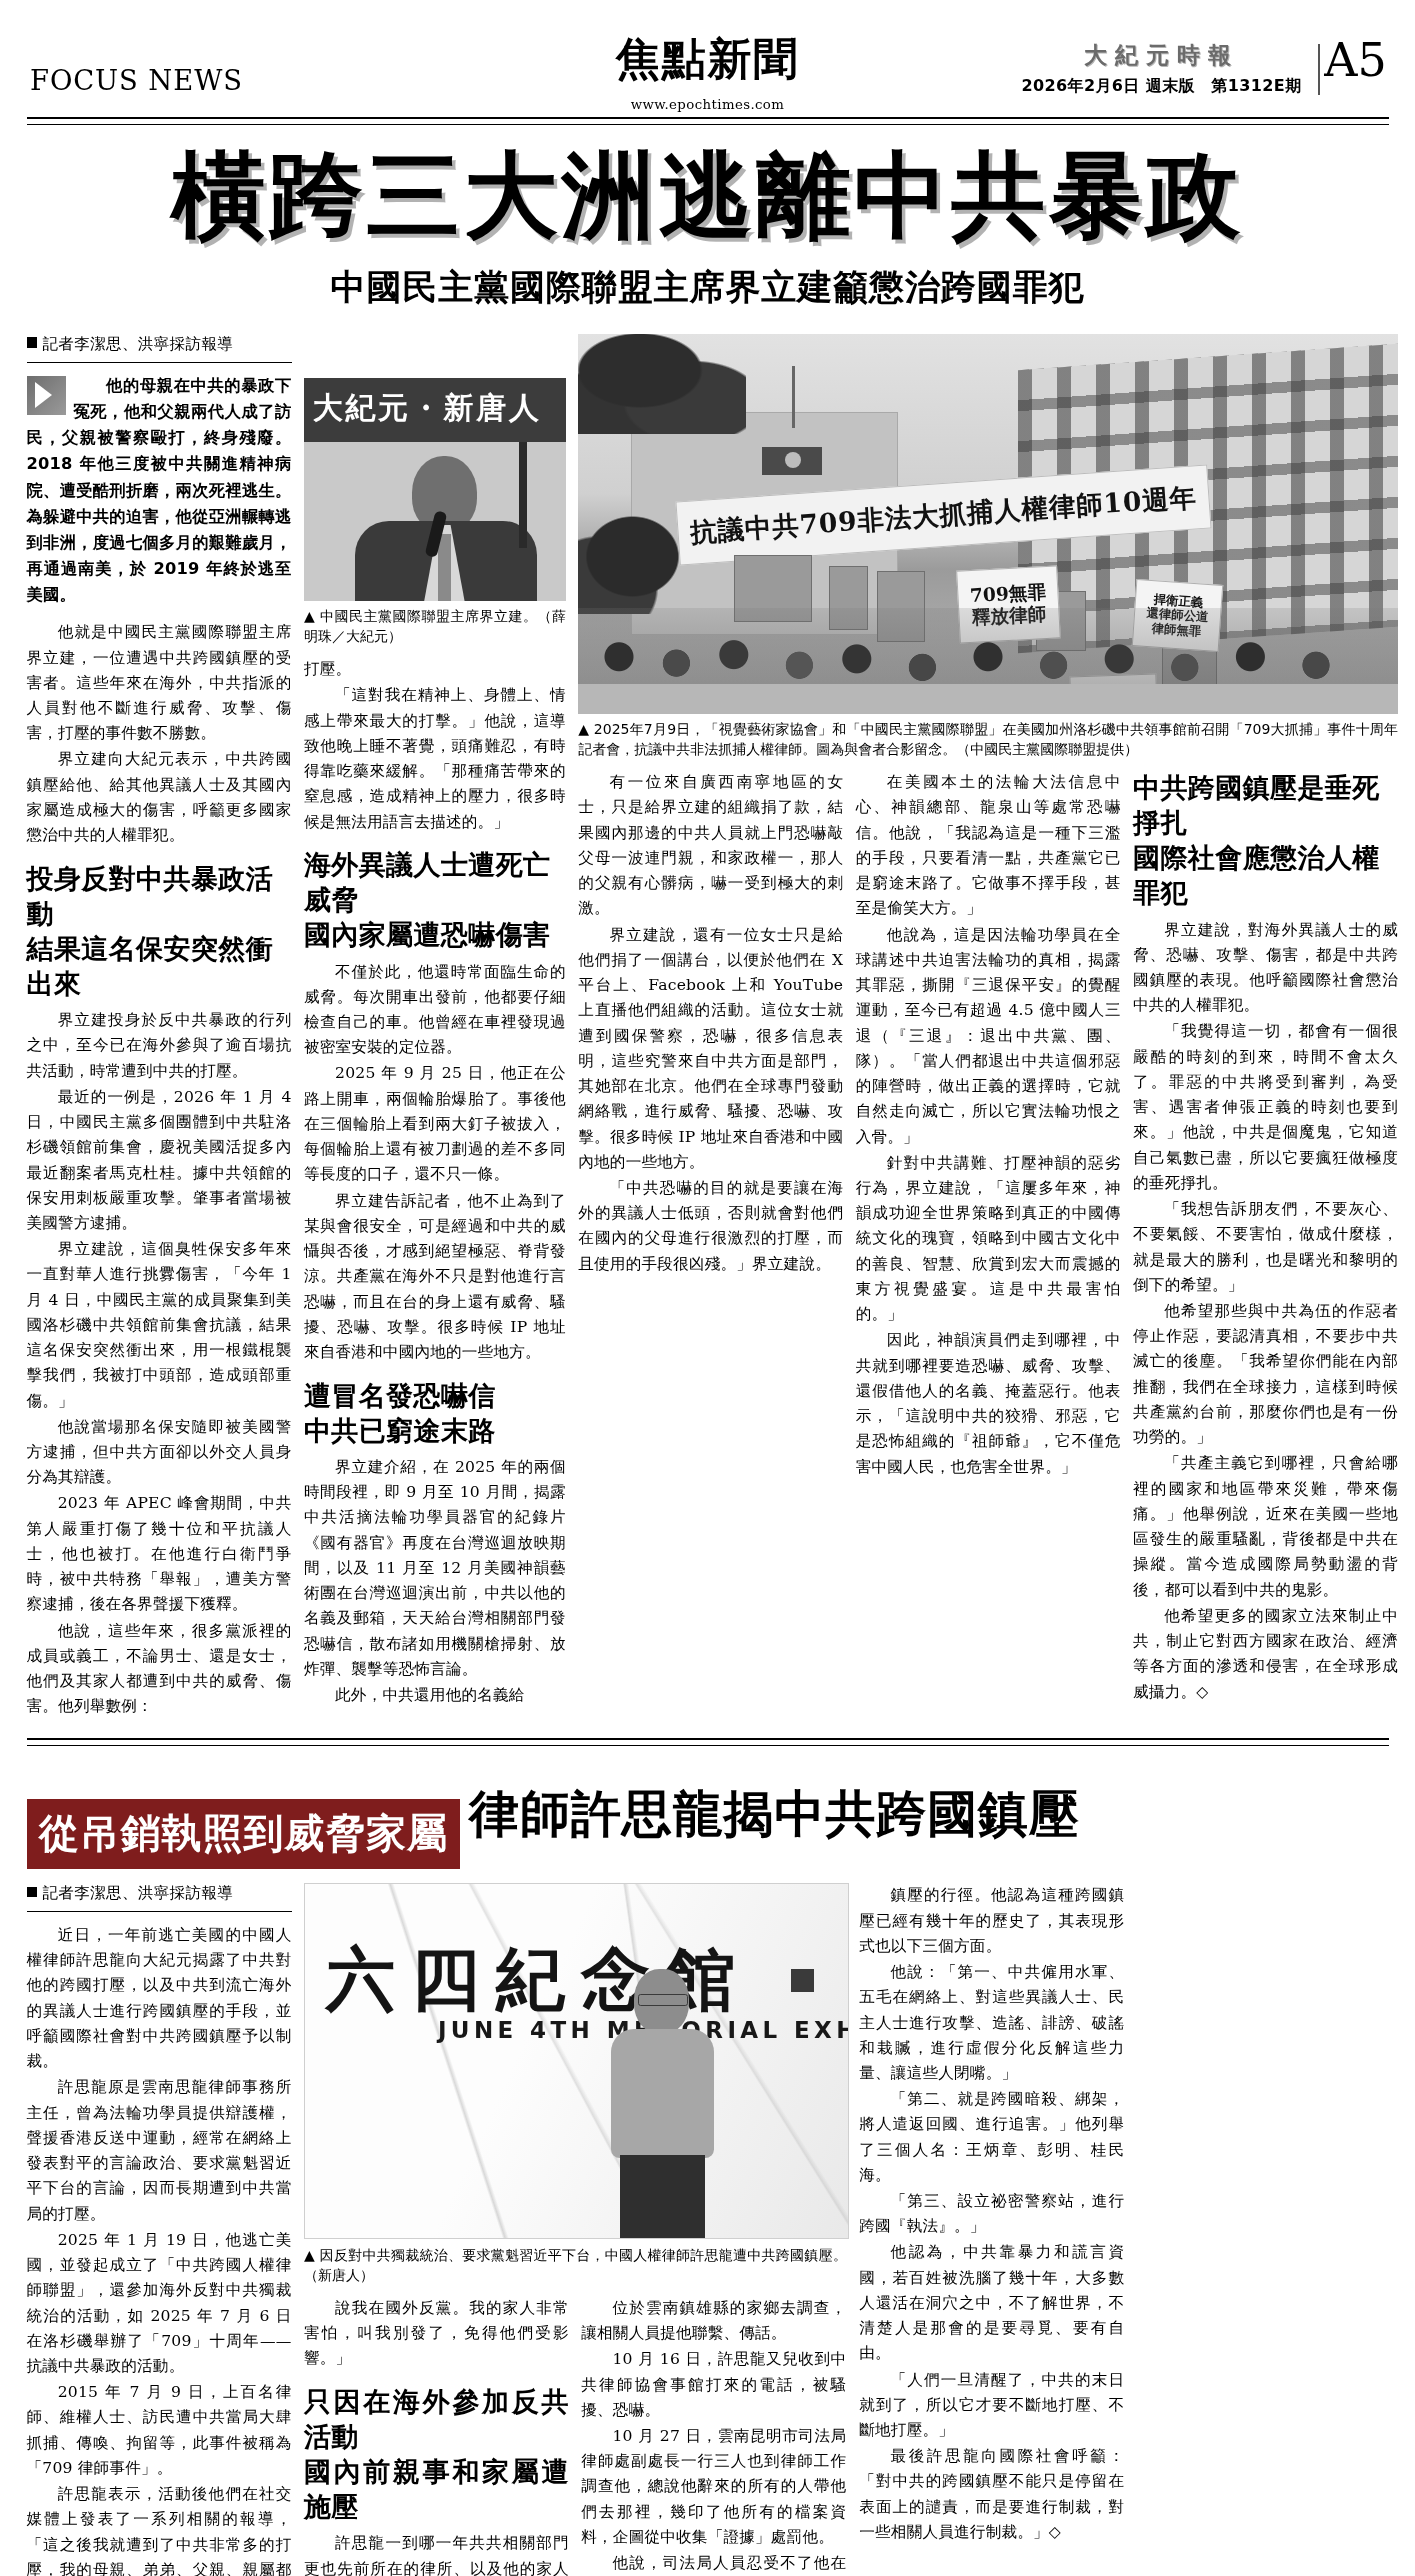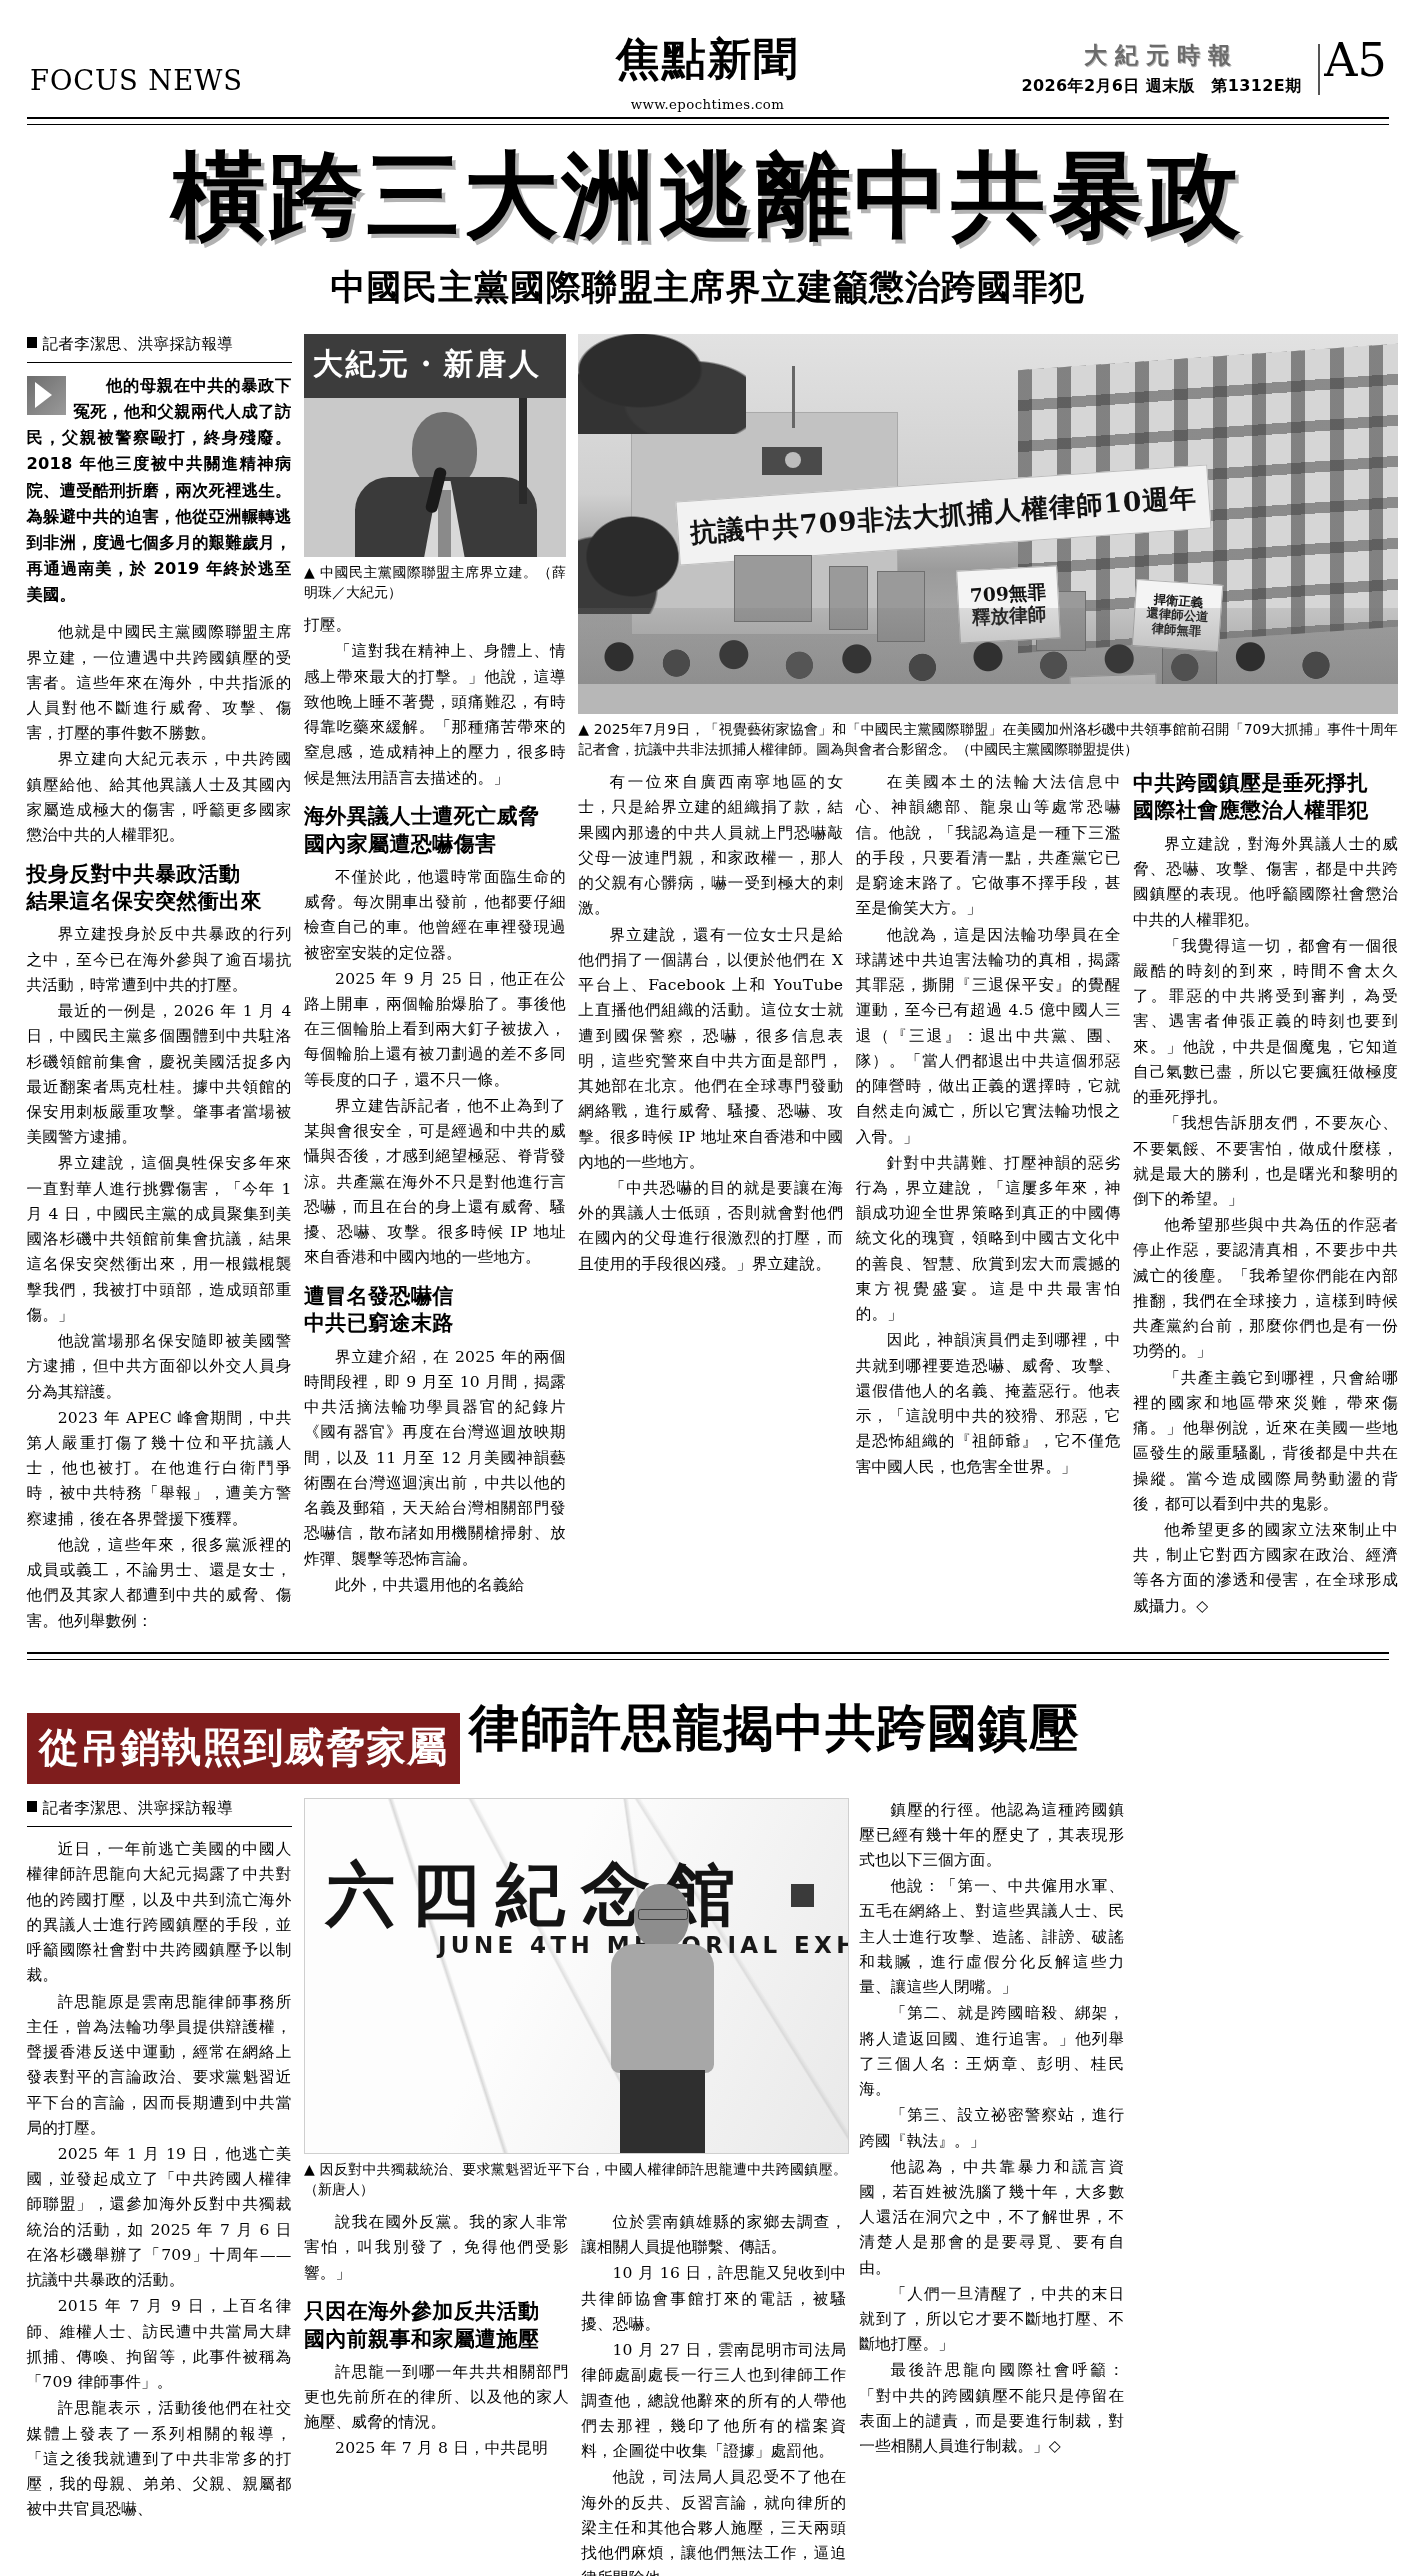--- a/index.html
+++ b/index.html
@@ -135,21 +135,21 @@
   .top-area {
     margin: 23px 26.5px 0 26.5px;
     position: relative;
   }
   .top-row {
     display: flex;
     gap: 12.4px;
     align-items: flex-start;
   }
   .col-narrow { width: 265px; flex: none; }
-  .col-photo-1 { width: 262px; flex: none; }
+  .col-photo-1 { width: 262px; flex: none; margin-top: 44px; }
   .col-photo-big { flex: 1; }
 
   .byline {
     font-size: 15.5px;
     font-weight: 400;
     letter-spacing: 0.4px;
     padding-bottom: 7px;
     border-bottom: 1.3px solid #000;
     margin-bottom: 10.6px;
   }
@@ -190,21 +190,21 @@
   .dropcap::after {
     content: "";
     position: absolute;
     left: 8.8px; top: 6.2px;
     border-left: 17.7px solid #fff;
     border-top: 13.3px solid transparent;
     border-bottom: 13.3px solid transparent;
   }
   .sub-head {
     font-family: "DejaVu Sans", "Liberation Sans", sans-serif;
-    font-size: 21px;
+    font-size: 27px;
     font-weight: 700;
     line-height: 1.3;
     margin: 12.4px 0 7px 0;
     letter-spacing: 0.4px;
   }
 
   
   .photo {
     width: 100%;
     display: block;

